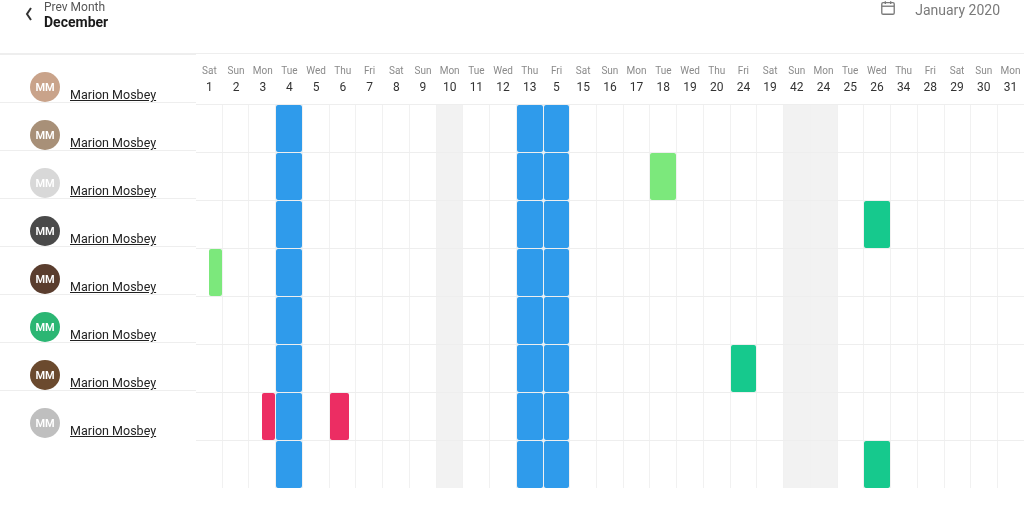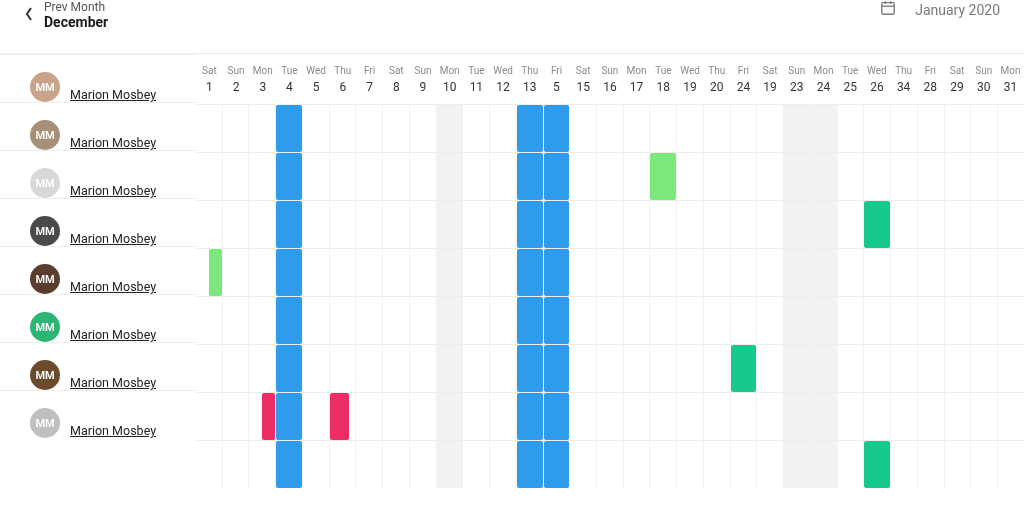--- a/index.html
+++ b/index.html
@@ -261,21 +261,21 @@
         <div class="day-head">
           <div>Fri</div>
           <div class="num">24</div>
         </div>
         <div class="day-head">
           <div>Sat</div>
           <div class="num">19</div>
         </div>
         <div class="day-head">
           <div>Sun</div>
-          <div class="num">23</div>
+          <div class="num">42</div>
         </div>
         <div class="day-head">
           <div>Mon</div>
           <div class="num">24</div>
         </div>
         <div class="day-head">
           <div>Tue</div>
           <div class="num">25</div>
         </div>
         <div class="day-head">

